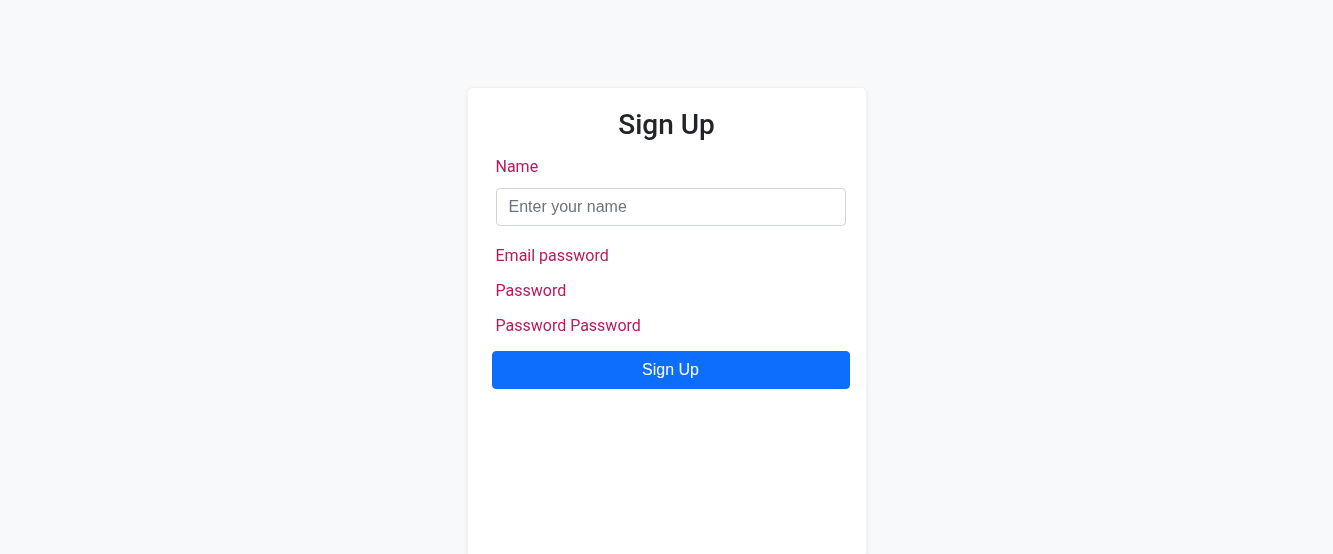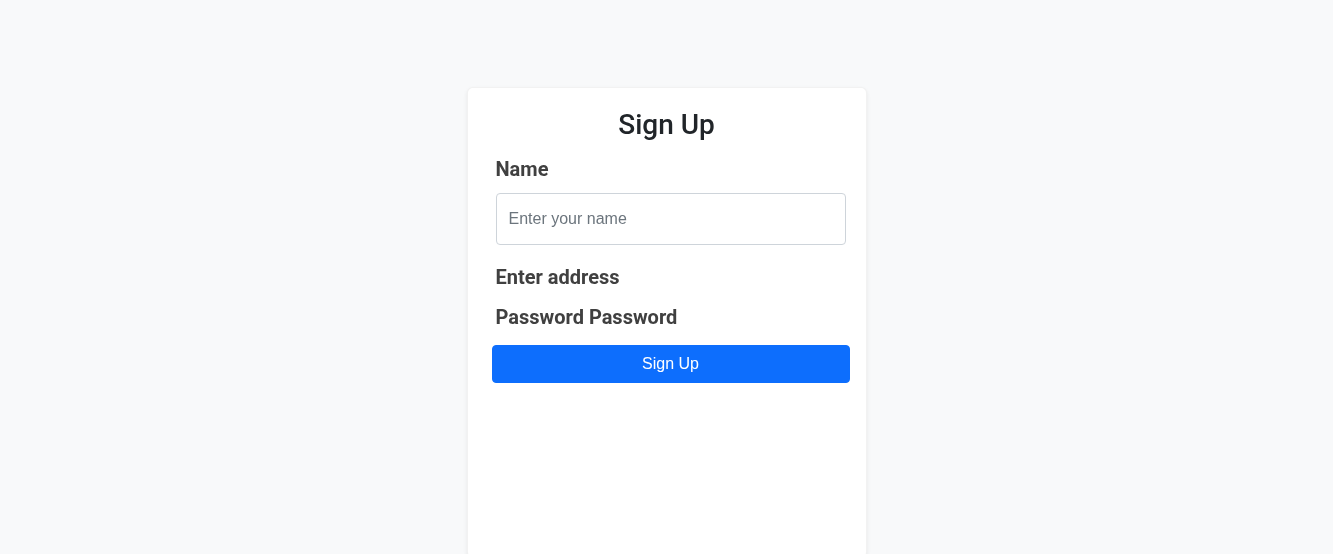--- a/index.html
+++ b/index.html
@@ -29,28 +29,28 @@
       font-size: 28px;
       font-weight: 500;
       margin-bottom: 16px;
       color: #212529;
     }
     .form-group {
       margin-bottom: 16px;
     }
     .form-label {
       display: block;
-      font-size: 20px;
+      font-size: 16px;
       margin-bottom: 8px;
-      color: #404040;
-      font-weight: 700;
+      color: #be185d;
+      font-weight: 400;
     }
     .form-control {
       width: 100%;
-      padding: 13px 12px;
+      padding: 6px 12px;
       font-size: 16px;
       line-height: 1.5;
       color: #495057;
       background-color: #fff;
       border: 1px solid #ced4da;
       border-radius: 4px;
       outline: none;
     }
     .form-control::placeholder {
       color: #6c757d;
@@ -75,22 +75,23 @@
 <body>
 
 <div class="card">
   <h2 class="card-title">Sign Up</h2>
   <form>
     <div class="form-group">
       <label class="form-label">Name</label>
       <input type="text" class="form-control" placeholder="Enter your name" style="">
     </div>
     <div class="form-group">
-      <label class="form-label">Enter address</label>
+      <label class="form-label">Email password</label>
     </div>
     <div class="form-group">
+      <label class="form-label">Password</label>
     </div>
     <div class="form-group">
       <label class="form-label">Password Password</label>
     </div>
     <button type="submit" class="btn-primary">Sign Up</button>
   </form>
 </div>
 
 </body></html>

